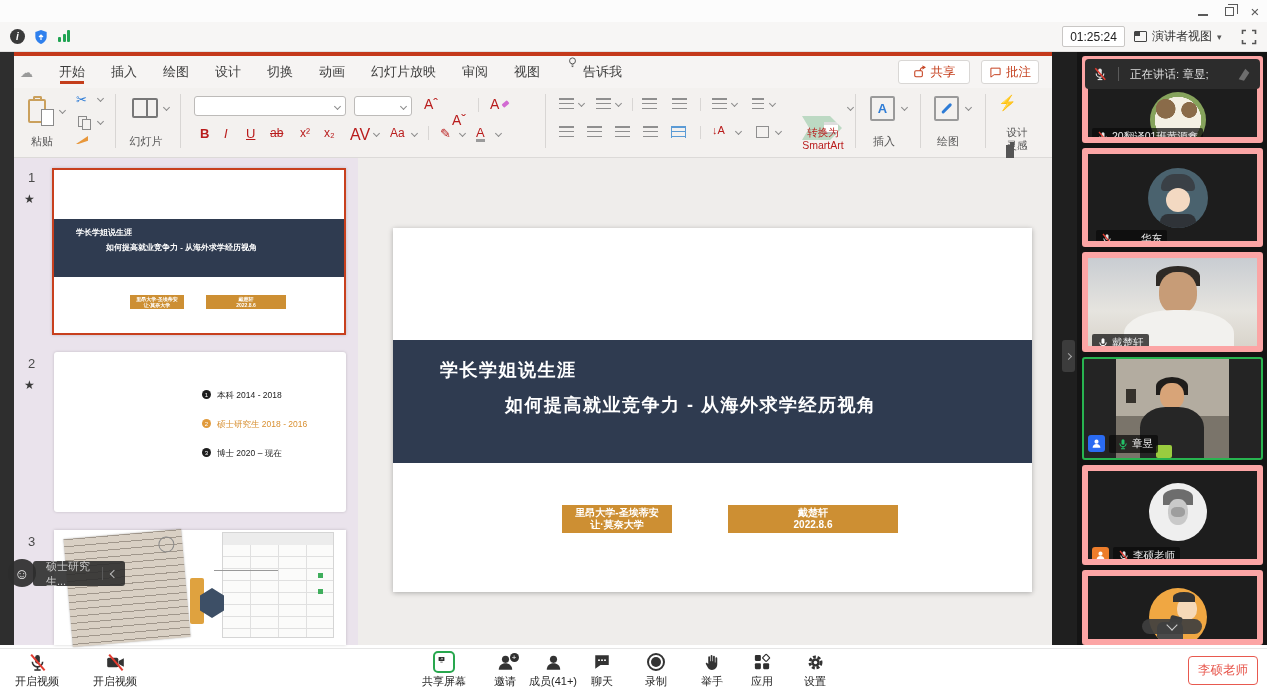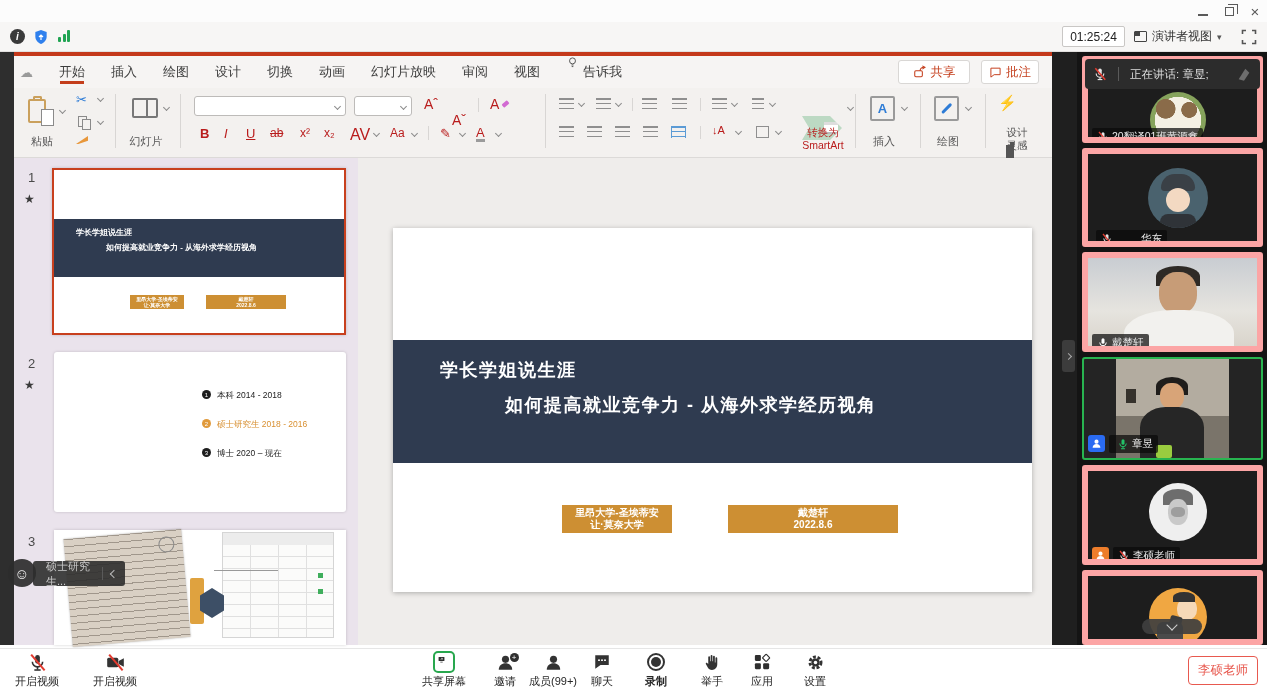--- a/index.html
+++ b/index.html
@@ -557,31 +557,31 @@
       <span style="position:absolute;right:-4px;top:1px;width:9px;height:9px;border-radius:50%;background:#2f2f2f;color:#fff;font-size:8px;line-height:9px;text-align:center;">+</span>
     </span>
     <span>邀请</span>
   </div>
   <div class="bitem" style="left:524px;width:58px;">
     <span class="ih">
         <svg class="ic" width="19" height="19" style="color:#333;">
           <use href="#i-person"></use>
         </svg>
       </span>
-    <span>成员(99+)</span>
+    <span>成员(41+)</span>
   </div>
   <div class="bitem" style="left:582px;width:40px;">
     <span class="ih">
         <svg class="ic" width="18" height="18" style="color:#333;">
           <use href="#i-bubble"></use>
         </svg>
       </span>
     <span>聊天</span>
   </div>
-  <div class="bitem" style="left:636px;width:40px;font-weight:bold;">
+  <div class="bitem" style="left:636px;width:40px;">
     <span class="ih">
         <span style="width:18px;height:18px;border:2px solid #333;border-radius:50%;display:flex;align-items:center;justify-content:center;">
           <span style="width:10px;height:10px;border-radius:50%;background:#333;"></span>
         </span>
       </span>
     <span>录制</span>
   </div>
   <div class="bitem" style="left:692px;width:40px;">
     <span class="ih">
         <svg class="ic" width="18" height="18" style="color:#333;">

